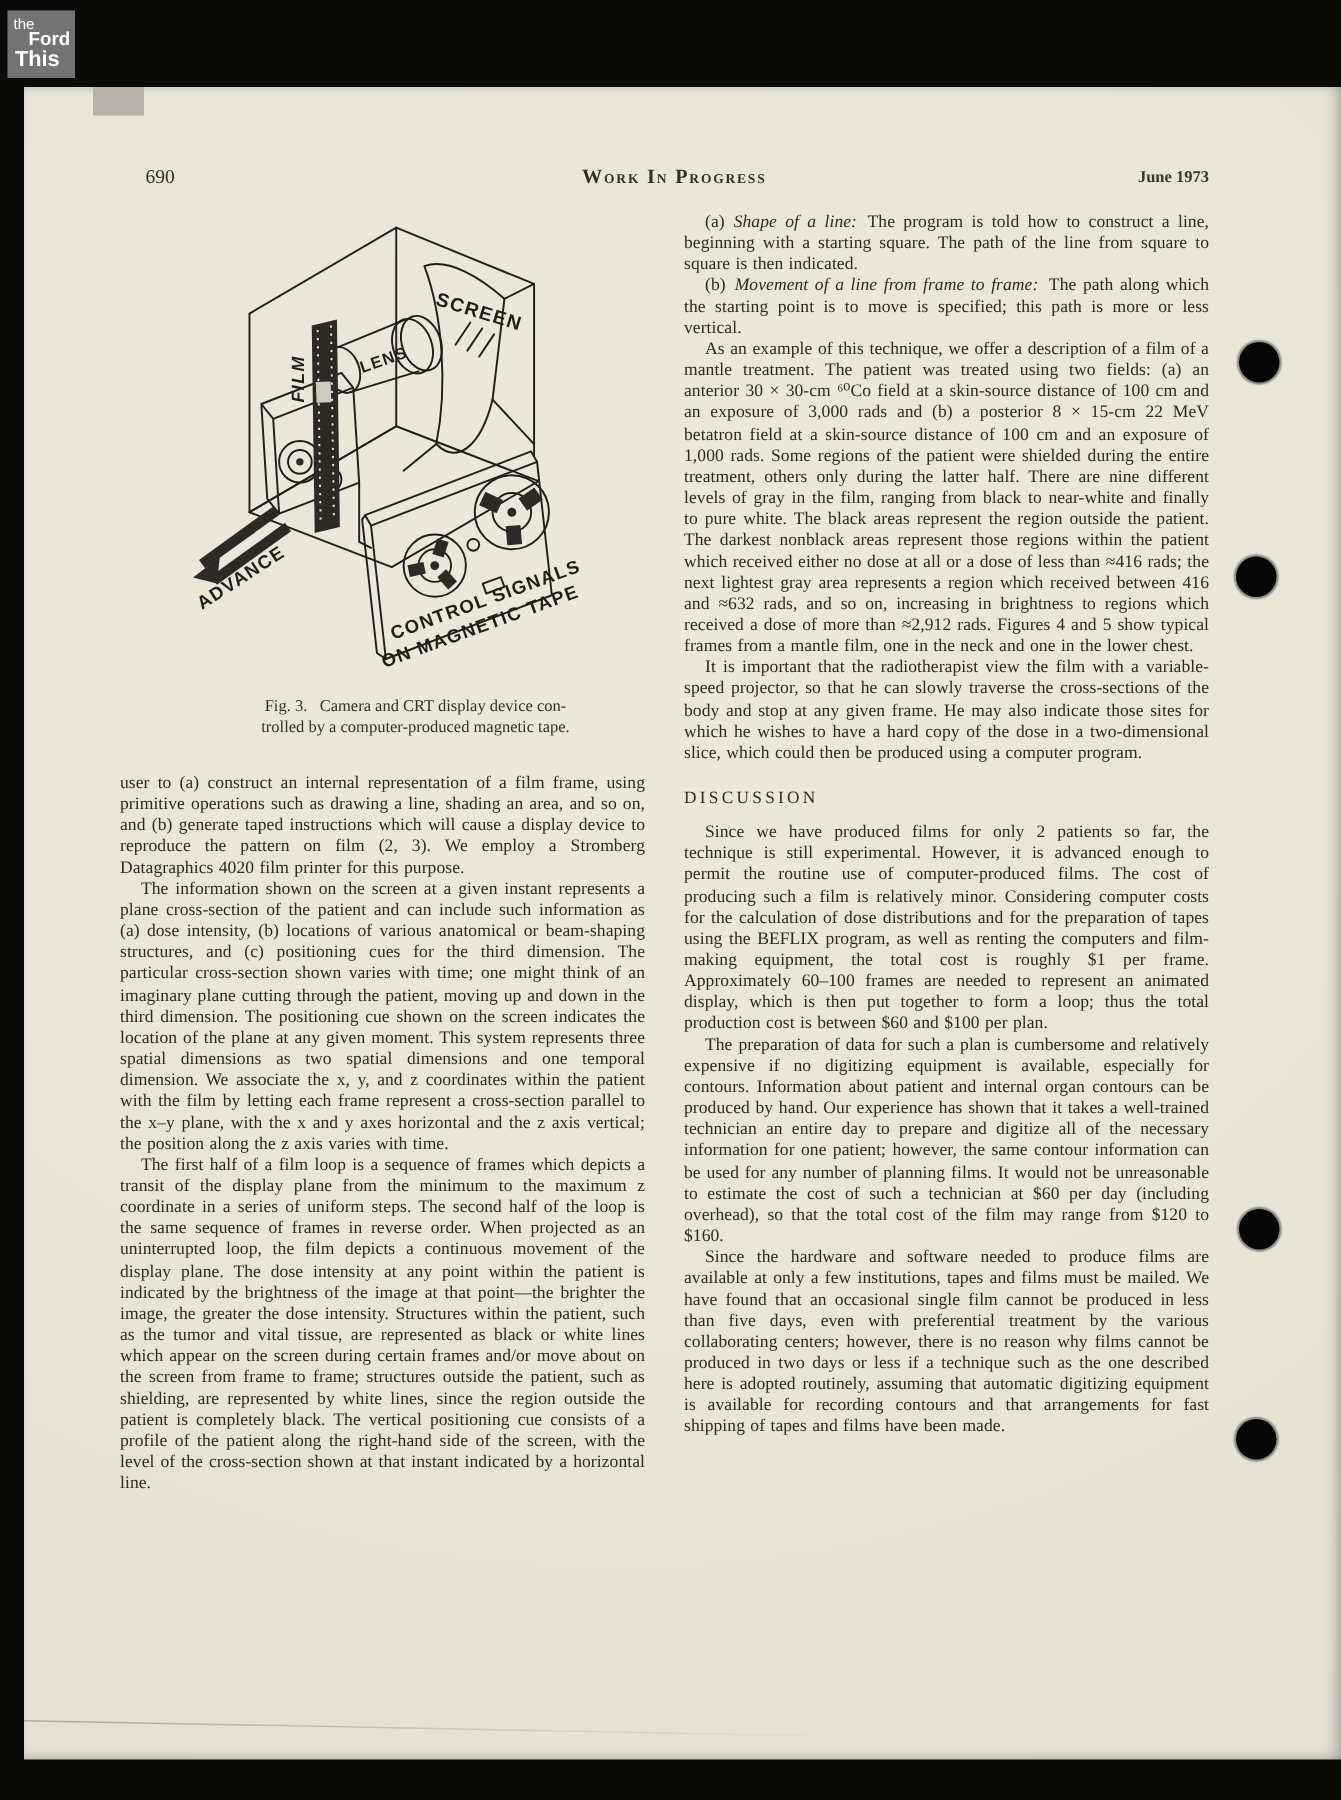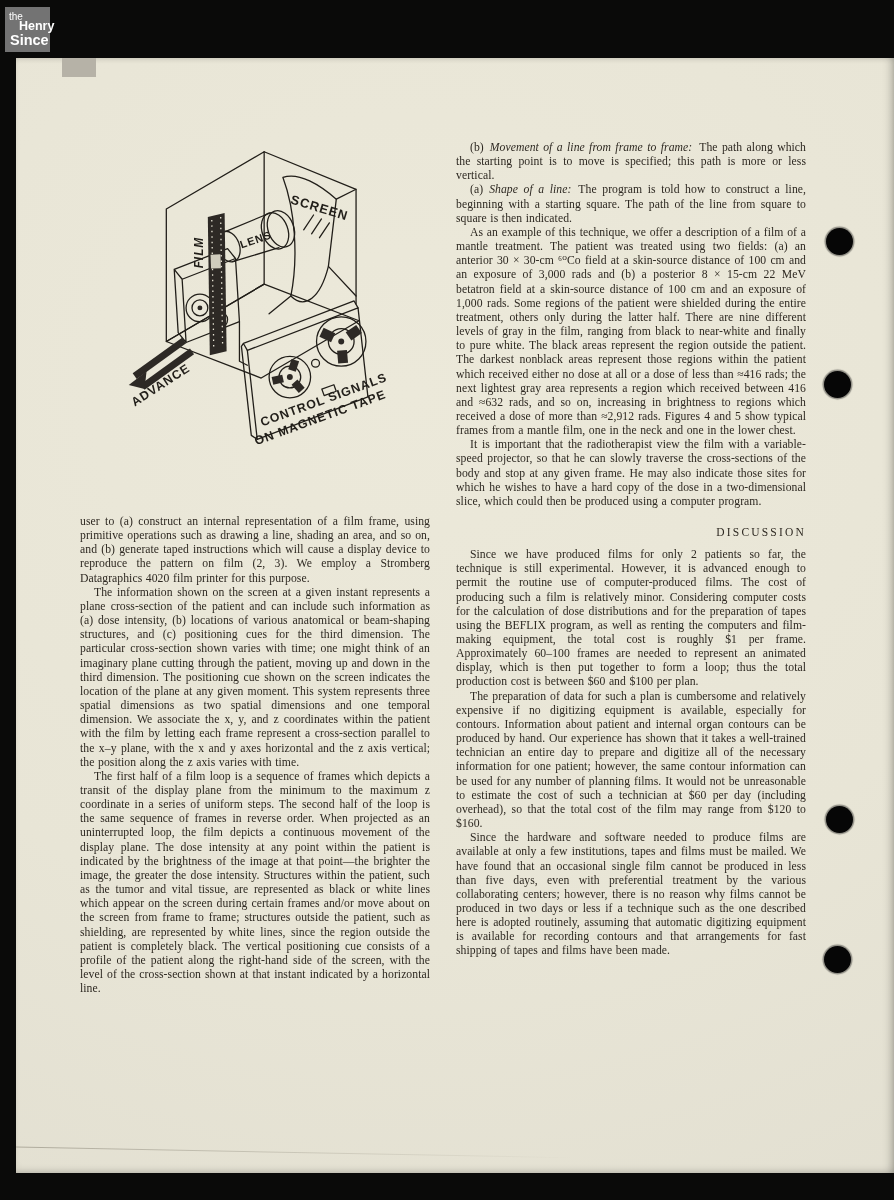--- a/index.html
+++ b/index.html
@@ -45,34 +45,39 @@
   
   .col{position:absolute;width:350px;}
   .col-left{left:64px;top:457px;}
   .col-right{left:440px;top:83px;}
   .para{margin:0;font-size:11.7px;line-height:14.15px;text-align:justify;
     letter-spacing:.05px;word-spacing:.6px;color:#2e2922;}
   .indent{text-indent:14px;}
   .mk{margin-right:6px;}
   .lead{font-style:italic;margin-right:7px;}
   .discussion{margin:17px 0 10px 0;font-size:11.5px;font-weight:normal;
-    letter-spacing:2.2px;text-align:right;color:#2e2922;}
+    letter-spacing:2.2px;text-align:left;color:#2e2922;}
   
   .fig-stroke{fill:none;stroke:#211e19;stroke-width:1.3;stroke-linejoin:round;stroke-linecap:round;}
   .fig-dark{fill:#2d2925;stroke:none;}
   .fig-label{font-family:"Liberation Sans","DejaVu Sans",sans-serif;font-weight:bold;
     fill:#211e19;letter-spacing:1px;}
 </style>
 </head>
 <body>
 
 <div class="page">
   <div class="scanpatch"></div>
   <div class="crease"></div>
 
+  <div class="header">
+    <span class="pagenum">690</span>
+    <span class="journal">Work In Progress</span>
+    <span class="date">June 1973</span>
+  </div>
 
   <div class="figure">
     <svg width="336" height="325" viewBox="0 0 340 325" aria-hidden="true">
 
       <path class="fig-stroke" d="M58,72 L157,14 L157,148 L58,206 Z"></path>
       <path class="fig-stroke" d="M58,206 L157,148 L253,185 L154,243 Z"></path>
 
       <path class="fig-stroke" d="M157,14 L250,52 L250,168"></path>
       <path class="fig-stroke" d="M176,40 C192,34 214,48 230,62 L222,130 C214,162 198,174 184,160 C192,120 188,72 176,40 Z"></path>
       <path class="fig-stroke" d="M230,62 L250,52 M222,130 L250,160 M184,160 L162,178"></path>
@@ -120,42 +125,46 @@
         <rect class="fig-dark" x="230" y="184" width="10" height="13" transform="rotate(55 235 206)"></rect>
         <rect class="fig-dark" x="230" y="184" width="10" height="13" transform="rotate(175 235 206)"></rect>
         <rect class="fig-dark" x="230" y="184" width="10" height="13" transform="rotate(295 235 206)"></rect>
       </g>
       <circle class="fig-stroke" cx="209" cy="228" r="4"></circle>
       <rect class="fig-stroke" x="216" y="252" width="13" height="7" transform="rotate(-20 222 255)"></rect>
 
       <text class="fig-label" font-size="12.5" transform="translate(155,292) rotate(-20)">CONTROL SIGNALS</text>
       <text class="fig-label" font-size="12.5" transform="translate(149,311) rotate(-20)">ON MAGNETIC TAPE</text>
     </svg>
+    <div class="figcap">
+      <div>Fig. 3.   Camera and CRT display device con-</div>
+      <div>trolled by a computer-produced magnetic tape.</div>
+    </div>
   </div>
 
   <div class="col col-left">
     <p class="para">user to (a) construct an internal representation of a film frame, using primitive operations such as drawing a line, shading an area, and so on, and (b) generate taped instructions which will cause a display device to reproduce the pattern on film (2, 3).  We employ a Stromberg Datagraphics 4020 film printer for this purpose.</p>
     <p class="para indent">The information shown on the screen at a given instant represents a plane cross-section of the patient and can include such information as (a) dose intensity, (b) locations of various anatomical or beam-shaping structures, and (c) positioning cues for the third dimension.  The particular cross-section shown varies with time;  one might think of an imaginary plane cutting through the patient, moving up and down in the third dimension.  The positioning cue shown on the screen indicates the location of the plane at any given moment.  This system represents three spatial dimensions as two spatial dimensions and one temporal dimension.  We associate the x, y, and z coordinates within the patient with the film by letting each frame represent a cross-section parallel to the x–y plane, with the x and y axes horizontal and the z axis vertical;  the position along the z axis varies with time.</p>
     <p class="para indent">The first half of a film loop is a sequence of frames which depicts a transit of the display plane from the minimum to the maximum z coordinate in a series of uniform steps.  The second half of the loop is the same sequence of frames in reverse order.  When projected as an uninterrupted loop, the film depicts a continuous movement of the display plane.  The dose intensity at any point within the patient is indicated by the brightness of the image at that point—the brighter the image, the greater the dose intensity.  Structures within the patient, such as the tumor and vital tissue, are represented as black or white lines which appear on the screen during certain frames and/or move about on the screen from frame to frame;  structures outside the patient, such as shielding, are represented by white lines, since the region outside the patient is completely black.  The vertical positioning cue consists of a profile of the patient along the right-hand side of the screen, with the level of the cross-section shown at that instant indicated by a horizontal line.</p>
   </div>
 
   <div class="col col-right">
+    <p class="para indent"><span class="mk">(a)</span><i class="lead">Shape of a line:</i><span>The program is told how to construct a line, beginning with a starting square.  The path of the line from square to square is then indicated.</span></p>
     <p class="para indent"><span class="mk">(b)</span><i class="lead">Movement of a line from frame to frame:</i><span>The path along which the starting point is to move is specified;  this path is more or less vertical.</span></p>
-    <p class="para indent"><span class="mk">(a)</span><i class="lead">Shape of a line:</i><span>The program is told how to construct a line, beginning with a starting square.  The path of the line from square to square is then indicated.</span></p>
     <p class="para indent">As an example of this technique, we offer a description of a film of a mantle treatment.  The patient was treated using two fields: (a) an anterior 30 × 30-cm ⁶⁰Co field at a skin-source distance of 100 cm and an exposure of 3,000 rads and (b) a posterior 8 × 15-cm 22 MeV betatron field at a skin-source distance of 100 cm and an exposure of 1,000 rads.  Some regions of the patient were shielded during the entire treatment, others only during the latter half.  There are nine different levels of gray in the film, ranging from black to near-white and finally to pure white.  The black areas represent the region outside the patient.  The darkest nonblack areas represent those regions within the patient which received either no dose at all or a dose of less than ≈416 rads;  the next lightest gray area represents a region which received between 416 and ≈632 rads, and so on, increasing in brightness to regions which received a dose of more than ≈2,912 rads.  Figures 4 and 5 show typical frames from a mantle film, one in the neck and one in the lower chest.</p>
     <p class="para indent">It is important that the radiotherapist view the film with a variable-speed projector, so that he can slowly traverse the cross-sections of the body and stop at any given frame.  He may also indicate those sites for which he wishes to have a hard copy of the dose in a two-dimensional slice, which could then be produced using a computer program.</p>
     <h3 class="discussion">DISCUSSION</h3>
     <p class="para indent">Since we have produced films for only 2 patients so far, the technique is still experimental.  However, it is advanced enough to permit the routine use of computer-produced films.  The cost of producing such a film is relatively minor.  Considering computer costs for the calculation of dose distributions and for the preparation of tapes using the BEFLIX program, as well as renting the computers and film-making equipment, the total cost is roughly $1 per frame.  Approximately 60–100 frames are needed to represent an animated display, which is then put together to form a loop;  thus the total production cost is between $60 and $100 per plan.</p>
     <p class="para indent">The preparation of data for such a plan is cumbersome and relatively expensive if no digitizing equipment is available, especially for contours.  Information about patient and internal organ contours can be produced by hand.  Our experience has shown that it takes a well-trained technician an entire day to prepare and digitize all of the necessary information for one patient;  however, the same contour information can be used for any number of planning films.  It would not be unreasonable to estimate the cost of such a technician at $60 per day (including overhead), so that the total cost of the film may range from $120 to $160.</p>
     <p class="para indent">Since the hardware and software needed to produce films are available at only a few institutions, tapes and films must be mailed.  We have found that an occasional single film cannot be produced in less than five days, even with preferential treatment by the various collaborating centers;  however, there is no reason why films cannot be produced in two days or less if a technique such as the one described here is adopted routinely, assuming that automatic digitizing equipment is available for recording contours and that arrangements for fast shipping of tapes and films have been made.</p>
   </div>
 </div>
 
 <div class="logo">
   <span class="the">the</span>
-  <span class="henry">Henry</span>
-  <span class="ford">Since</span>
+  <span class="henry">Ford</span>
+  <span class="ford">This</span>
 </div>
 
 <div class="punch p1"></div>
 <div class="punch p2"></div>
 <div class="punch p3"></div>
 <div class="punch p4"></div>
 
 </body></html>

